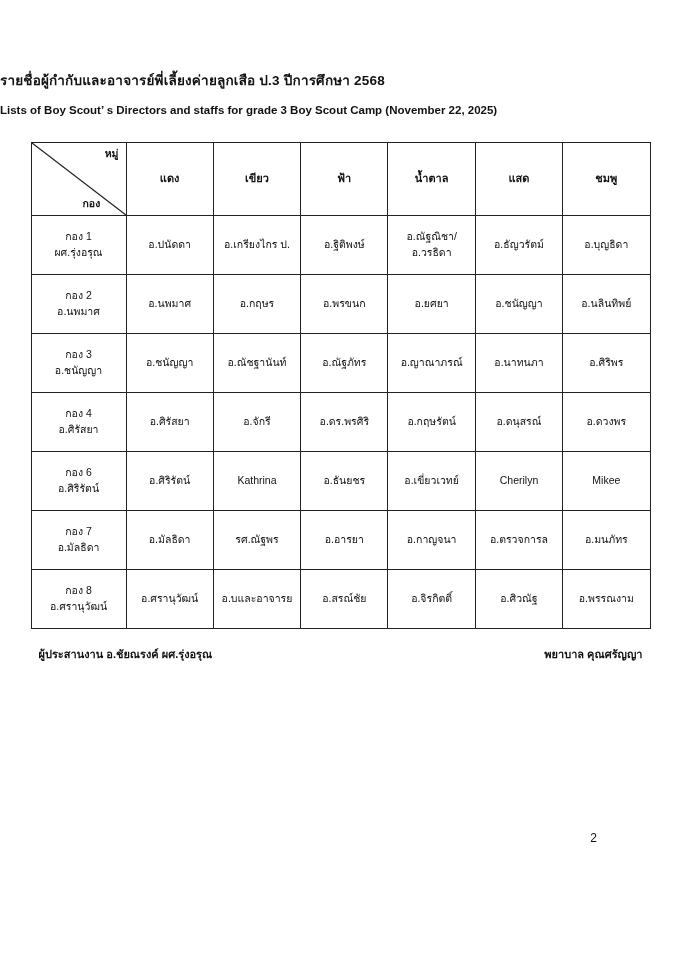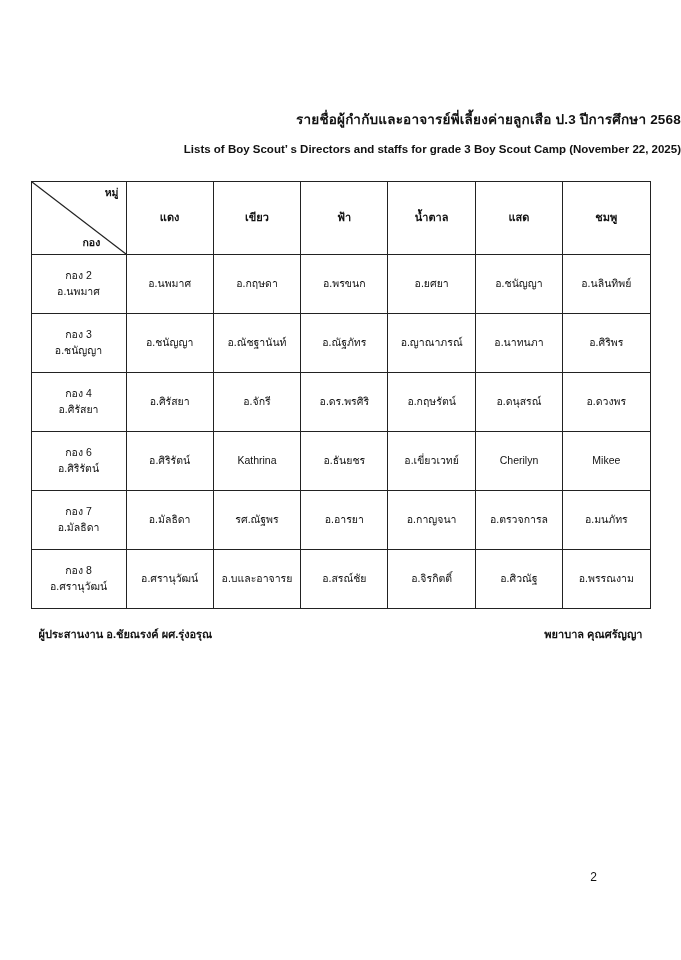--- a/index.html
+++ b/index.html
@@ -15,22 +15,22 @@
     overflow: hidden;
   }
   .page {
     position: relative;
     width: 681px;
     height: 960px;
     box-sizing: border-box;
     padding: 0;
   }
   .title-block {
-    text-align: right;
-    margin-top: 110px;
+    text-align: left;
+    margin-top: 71px;
   }
   .title-th {
     font-size: 13.5px;
     font-weight: bold;
     letter-spacing: 0.2px;
     line-height: 1.5;
   }
   .title-en {
     font-size: 11.5px;
     font-weight: bold;
@@ -154,28 +154,43 @@
         <td>แดง</td>
         <td>เขียว</td>
         <td>ฟ้า</td>
         <td>น้ำตาล</td>
         <td>แสด</td>
         <td>ชมพู</td>
       </tr>
     </thead>
     <tbody>
 
+      <tr>
+        <td class="row-head">
+          <span class="troop">กอง 1</span>
+          <span class="leader">ผศ.รุ่งอรุณ</span>
+        </td>
+        <td>อ.ปนัดดา</td>
+        <td>อ.เกรียงไกร ป.</td>
+        <td>อ.ฐิติพงษ์</td>
+        <td class="multi-line">
+          <span>อ.ณัฐณิชา/</span>
+          <span>อ.วรธิดา</span>
+        </td>
+        <td>อ.ธัญวรัตม์</td>
+        <td>อ.บุญธิดา</td>
+      </tr>
 
       <tr>
         <td class="row-head">
           <span class="troop">กอง 2</span>
           <span class="leader">อ.นพมาศ</span>
         </td>
         <td>อ.นพมาศ</td>
-        <td>อ.กฤษดา</td>
+        <td>อ.กฤษร</td>
         <td>อ.พรขนก</td>
         <td>อ.ยศยา</td>
         <td>อ.ชนัญญา</td>
         <td>อ.นลินทิพย์</td>
       </tr>
 
       <tr>
         <td class="row-head">
           <span class="troop">กอง 3</span>
           <span class="leader">อ.ชนัญญา</span>

